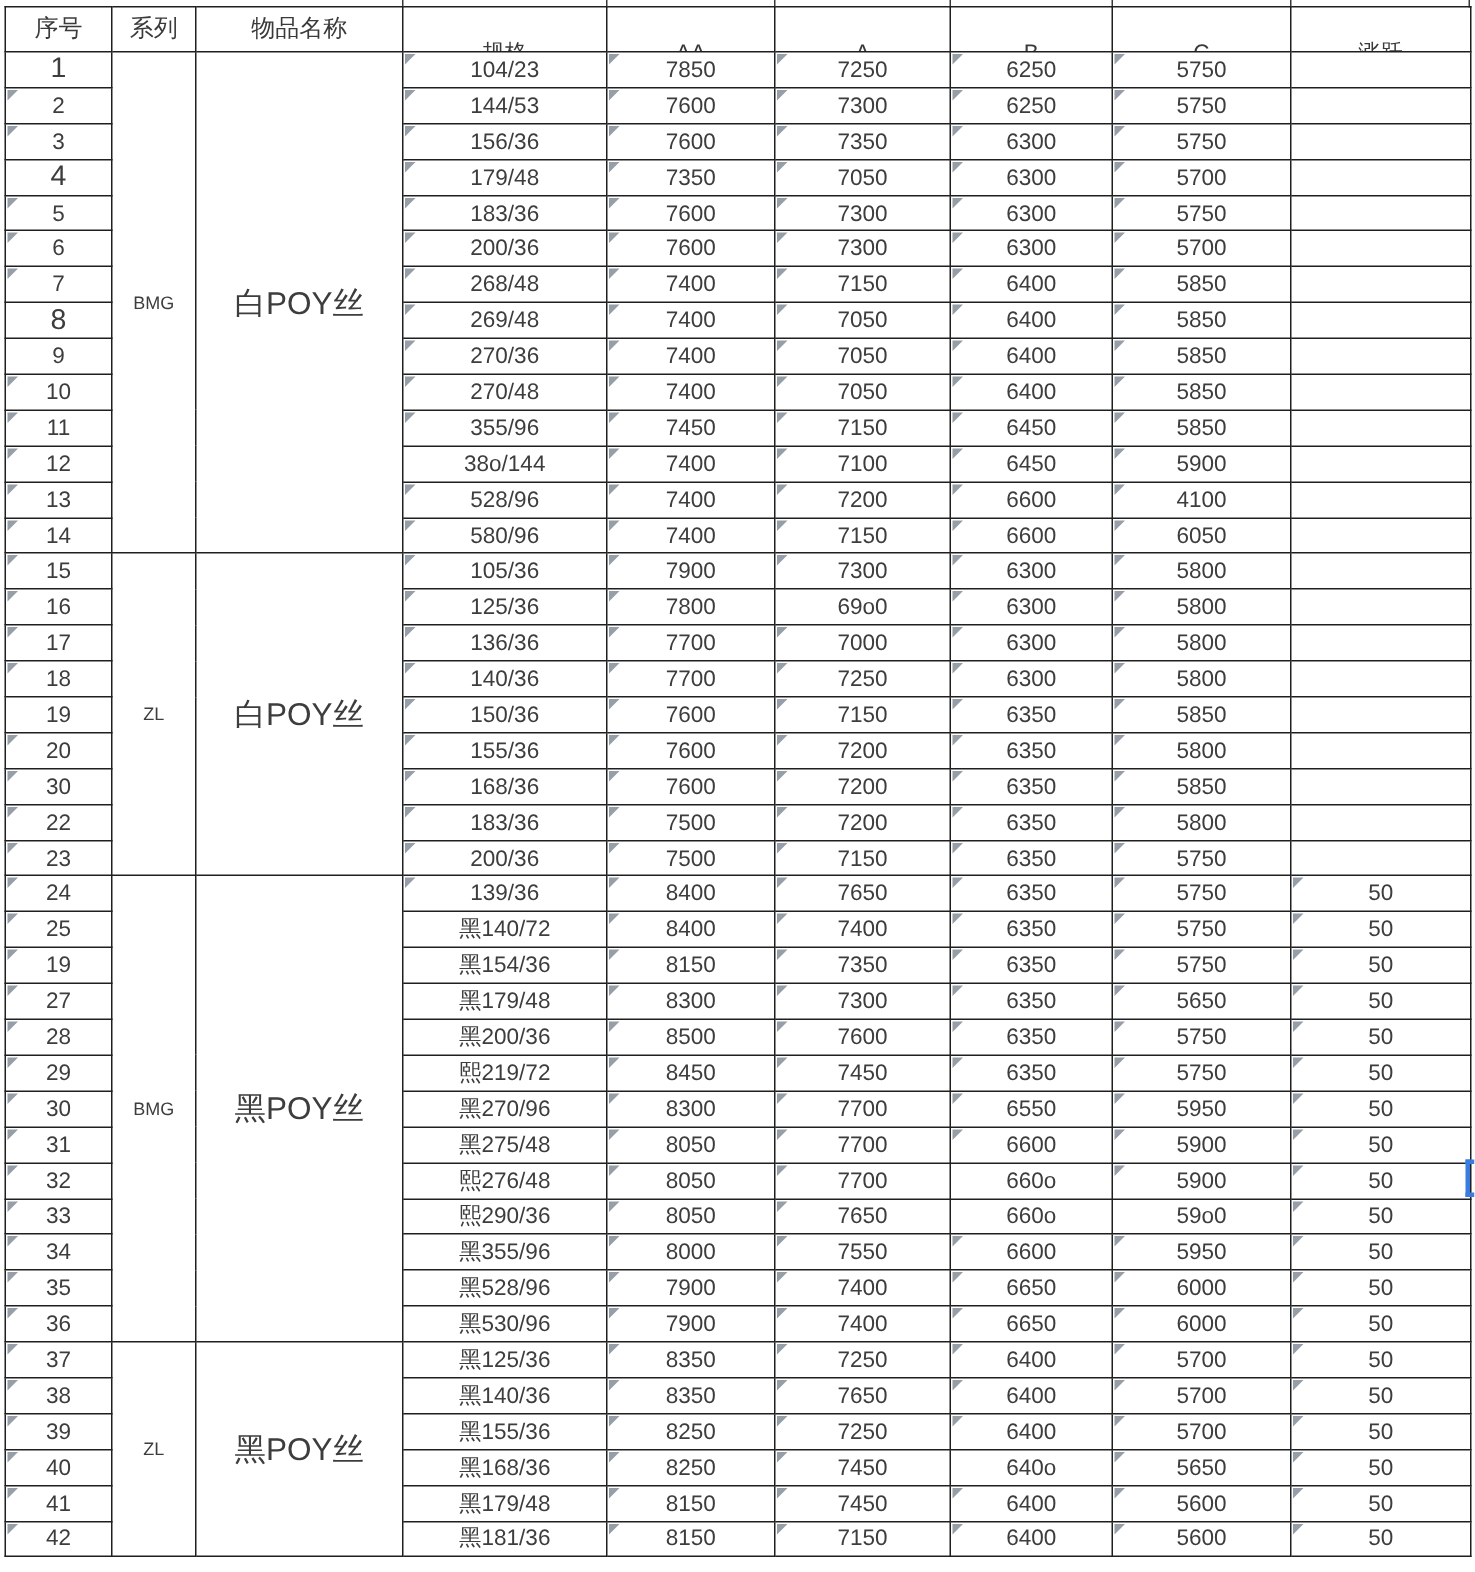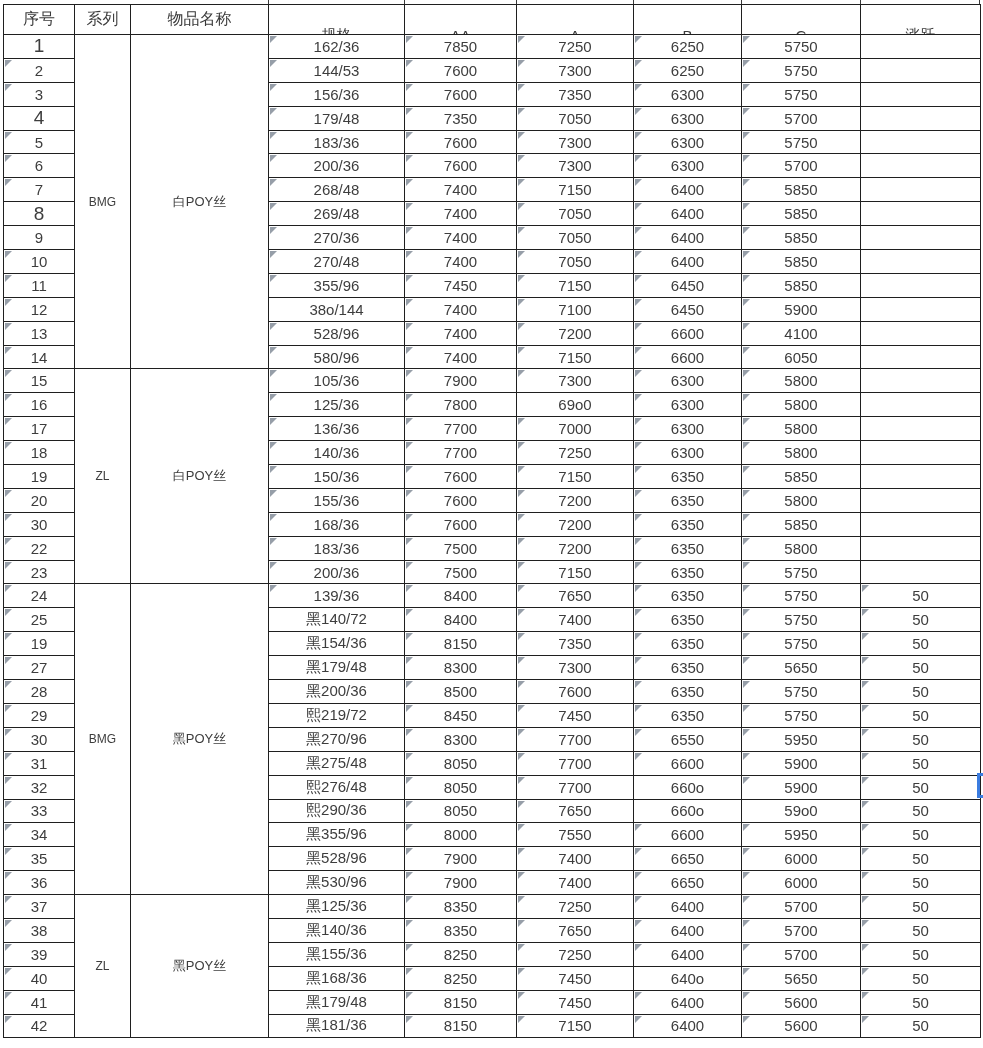--- a/index.html
+++ b/index.html
@@ -18,21 +18,21 @@
     position:relative;overflow:hidden;white-space:nowrap;
   }
   thead tr{height:30px;}
   tbody tr{height:23.9px;}
   th{font-weight:normal;font-size:16px;color:#3a3a3a;}
   th.th-low{font-size:15px;}
   th.th-low .hl{position:relative;top:16px;display:inline-block;}
   td{font-size:15px;}
   td.seq.big span.val{font-size:19px;}
   td.series{font-size:12px;}
-  td.item{font-size:13px;}
+  td.item{font-size:21px;}
   .tri{
     position:absolute;top:1px;left:1px;width:0;height:0;
     border-top:7px solid #969ea8;border-right:7px solid transparent;
   }
   .stub{position:absolute;top:0;height:5px;width:1px;background:#3a3a3a;}
   .sel-bracket{
     position:absolute;left:977px;top:773px;width:6px;height:25px;
     box-sizing:border-box;
     border-left:3px solid #3b7ce0;
     border-top:3px solid #3b7ce0;
@@ -75,21 +75,21 @@
       <th class="th-low"><span class="hl">B</span></th>
       <th class="th-low"><span class="hl">C</span></th>
       <th class="th-low"><span class="hl">涨跃</span></th>
     </tr>
   </thead>
   <tbody>
       <tr>
         <td class="seq big"><span class="val">1</span></td>
         <td class="series" rowspan="14"><span class="val">BMG</span></td>
         <td class="item" rowspan="14"><span class="val">白POY丝</span></td>
-        <td><span class="tri"></span><span class="val">162/36</span></td>
+        <td><span class="tri"></span><span class="val">104/23</span></td>
         <td><span class="tri"></span><span class="val">7850</span></td>
         <td><span class="tri"></span><span class="val">7250</span></td>
         <td><span class="tri"></span><span class="val">6250</span></td>
         <td><span class="tri"></span><span class="val">5750</span></td>
         <td><span class="val"></span></td>
       </tr>
       <tr>
         <td class="seq"><span class="tri"></span><span class="val">2</span></td>
         <td><span class="tri"></span><span class="val">144/53</span></td>
         <td><span class="tri"></span><span class="val">7600</span></td>

